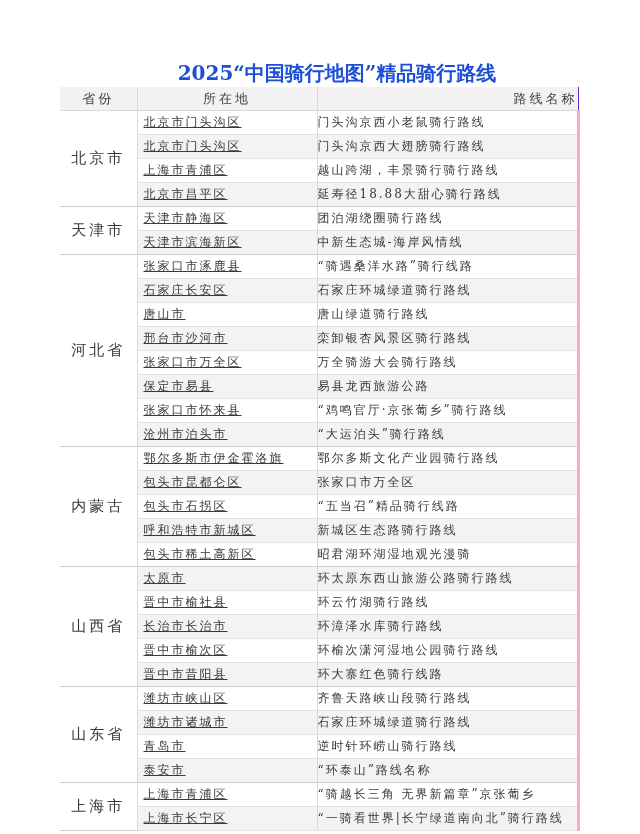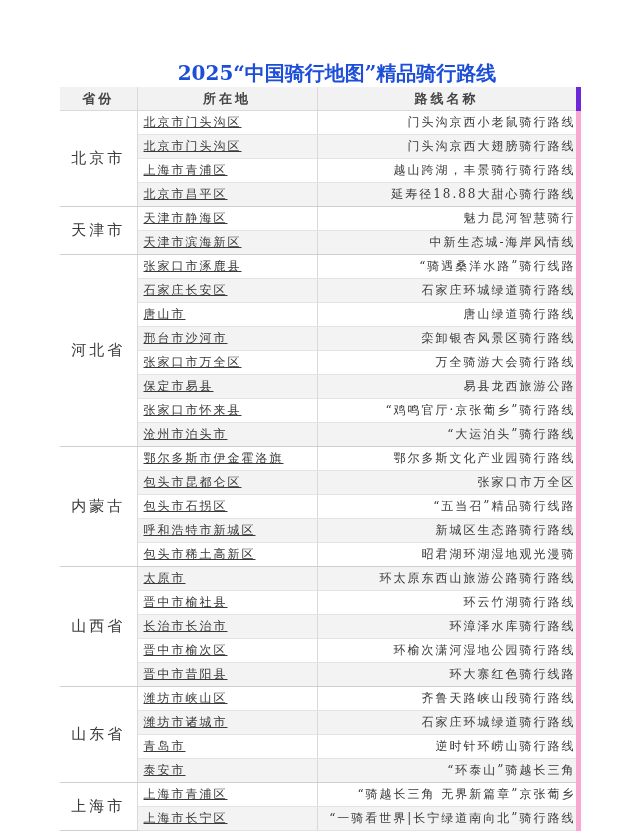--- a/index.html
+++ b/index.html
@@ -36,31 +36,31 @@
       width: 518px;
       border-collapse: collapse;
       table-layout: fixed;
       font-size: 12px;
     }
     table.routes col.c1 { width: 77px; }
     table.routes col.c2 { width: 180px; }
     table.routes col.c3 { width: 261px; }
     table.routes th {
       background: #f2f2f2;
-      font-weight: bold;
+      font-weight: normal;
       height: 23px;
       padding: 0;
       text-align: center;
       color: #444444;
       font-size: 13px;
       letter-spacing: 3px;
       border-bottom: 1px solid #d9d9d9;
       border-right: 1px solid #d9d9d9;
     }
-    table.routes th:last-child { border-right: 5px solid #6d28d9; }
+    table.routes th:last-child { border-right: 1px solid #6d28d9; text-align: right; }
     table.routes td {
       height: 23px;
       padding: 0;
       border-bottom: 1px solid #e3e3e3;
       border-right: 1px solid #d9d9d9;
       white-space: nowrap;
       overflow: hidden;
       color: #3a3a3a;
       letter-spacing: 2px;
     }
@@ -70,22 +70,22 @@
       font-size: 15px;
       letter-spacing: 3px;
       border-bottom: 1px solid #cfcfcf;
     }
     table.routes td.loc {
       text-align: left;
       padding-left: 6px;
       text-decoration: underline;
     }
     table.routes td.route {
-      text-align: right;
-      border-right: 5px solid #f9a8d4;
+      text-align: left;
+      border-right: 3px solid #f9a8d4;
     }
     table.routes tr.shade td.loc,
     table.routes tr.shade td.route {
       background: #f3f3f3;
     }
     table.routes tr.group-end td.loc,
     table.routes tr.group-end td.route {
       border-bottom: 1px solid #cfcfcf;
     }
   </style>
@@ -123,21 +123,21 @@
       <td class="route">越山跨湖，丰景骑行骑行路线</td>
     </tr>
     <tr class="shade group-end">
       <td class="loc">北京市昌平区</td>
       <td class="route">延寿径18.88大甜心骑行路线</td>
     </tr>
 
     <tr>
       <td class="prov" rowspan="2">天津市</td>
       <td class="loc">天津市静海区</td>
-      <td class="route">魅力昆河智慧骑行</td>
+      <td class="route">团泊湖绕圈骑行路线</td>
     </tr>
     <tr class="shade group-end">
       <td class="loc">天津市滨海新区</td>
       <td class="route">中新生态城-海岸风情线</td>
     </tr>
 
     <tr>
       <td class="prov" rowspan="8">河北省</td>
       <td class="loc">张家口市涿鹿县</td>
       <td class="route">“骑遇桑洋水路”骑行线路</td>
@@ -223,21 +223,21 @@
     <tr class="shade">
       <td class="loc">潍坊市诸城市</td>
       <td class="route">石家庄环城绿道骑行路线</td>
     </tr>
     <tr>
       <td class="loc">青岛市</td>
       <td class="route">逆时针环崂山骑行路线</td>
     </tr>
     <tr class="shade group-end">
       <td class="loc">泰安市</td>
-      <td class="route">“环泰山”骑越长三角</td>
+      <td class="route">“环泰山”路线名称</td>
     </tr>
 
     <tr>
       <td class="prov" rowspan="2">上海市</td>
       <td class="loc">上海市青浦区</td>
       <td class="route">“骑越长三角 无界新篇章”京张葡乡</td>
     </tr>
     <tr class="shade">
       <td class="loc">上海市长宁区</td>
       <td class="route">“一骑看世界|长宁绿道南向北”骑行路线</td>

